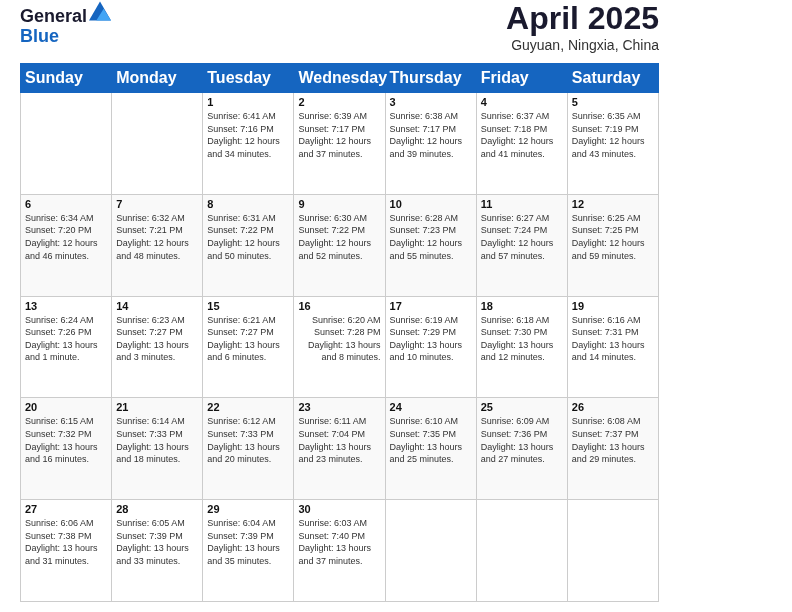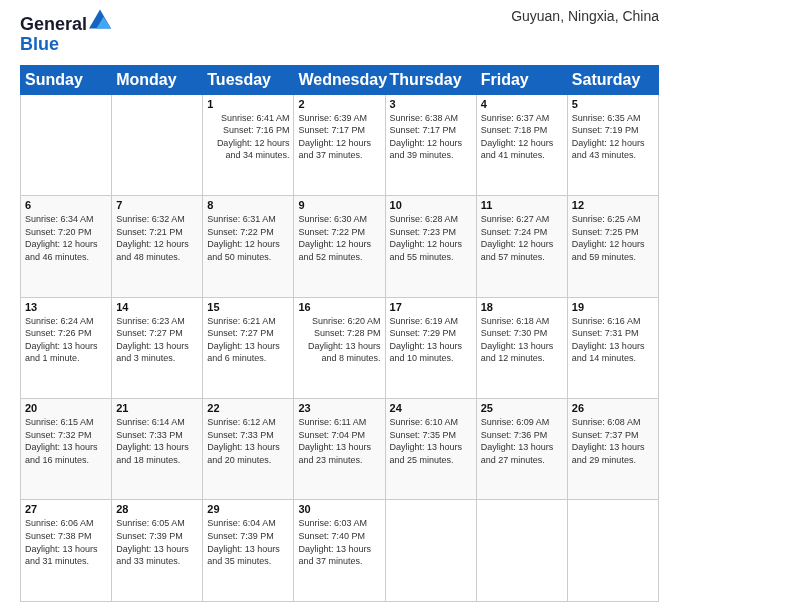--- a/index.html
+++ b/index.html
@@ -6,21 +6,21 @@
     body {
       font-family: Arial, sans-serif;
       background: #fff;
       width: 792px;
       height: 612px;
       overflow: hidden;
     }
     .page {
       width: 679px;
       height: 612px;
-      padding: 8px 20px 10px 20px;
+      padding: 0 20px 10px 20px;
       display: flex;
       flex-direction: column;
     }
     .header {
       display: flex;
       justify-content: space-between;
       align-items: flex-start;
       margin-bottom: 10px;
     }
     .logo {
@@ -110,20 +110,21 @@
         <div class="logo-text">
           <span class="logo-general">General</span><svg class="logo-icon" viewBox="0 0 30 26" xmlns="http://www.w3.org/2000/svg">
               <polygon points="0,26 15,0 30,26" fill="#1565c0"></polygon>
               <polygon points="10,26 20,10 30,26" fill="#42a5f5"></polygon>
             </svg><br>
           <span class="logo-blue">Blue</span>
         </div>
       </div>
     </div>
     <div class="title-block">
+      <div class="month-title">April 2025</div>
       <div class="location">Guyuan, Ningxia, China</div>
     </div>
   </div>
 
   <table class="calendar">
     <thead>
       <tr>
         <th>Sunday</th>
         <th>Monday</th>
         <th>Tuesday</th>
@@ -132,21 +133,21 @@
         <th>Friday</th>
         <th>Saturday</th>
       </tr>
     </thead>
     <tbody id="calendar-body">
     <tr>
           <td class="empty"></td>
           <td class="empty"></td>
           <td>
             <span class="day-number">1</span>
-            <div class="day-info" style="white-space: pre-line; text-align: right;">Sunrise: 6:41 AM
+            <div class="day-info" style="white-space: pre-line;">Sunrise: 6:41 AM
 Sunset: 7:16 PM
 Daylight: 12 hours and 34 minutes.</div>
           </td>
           <td>
             <span class="day-number">2</span>
             <div class="day-info" style="white-space: pre-line;">Sunrise: 6:39 AM
 Sunset: 7:17 PM
 Daylight: 12 hours and 37 minutes.</div>
           </td>
           <td>

